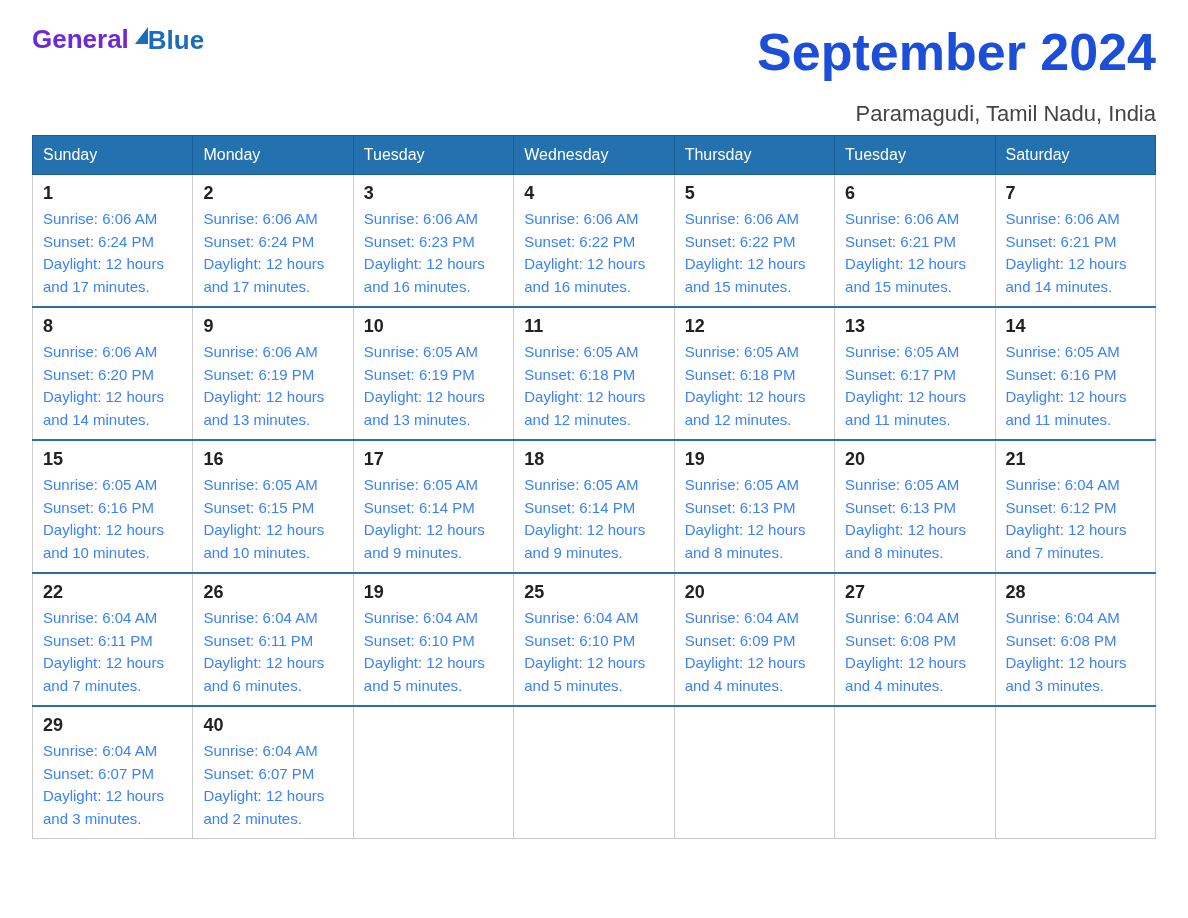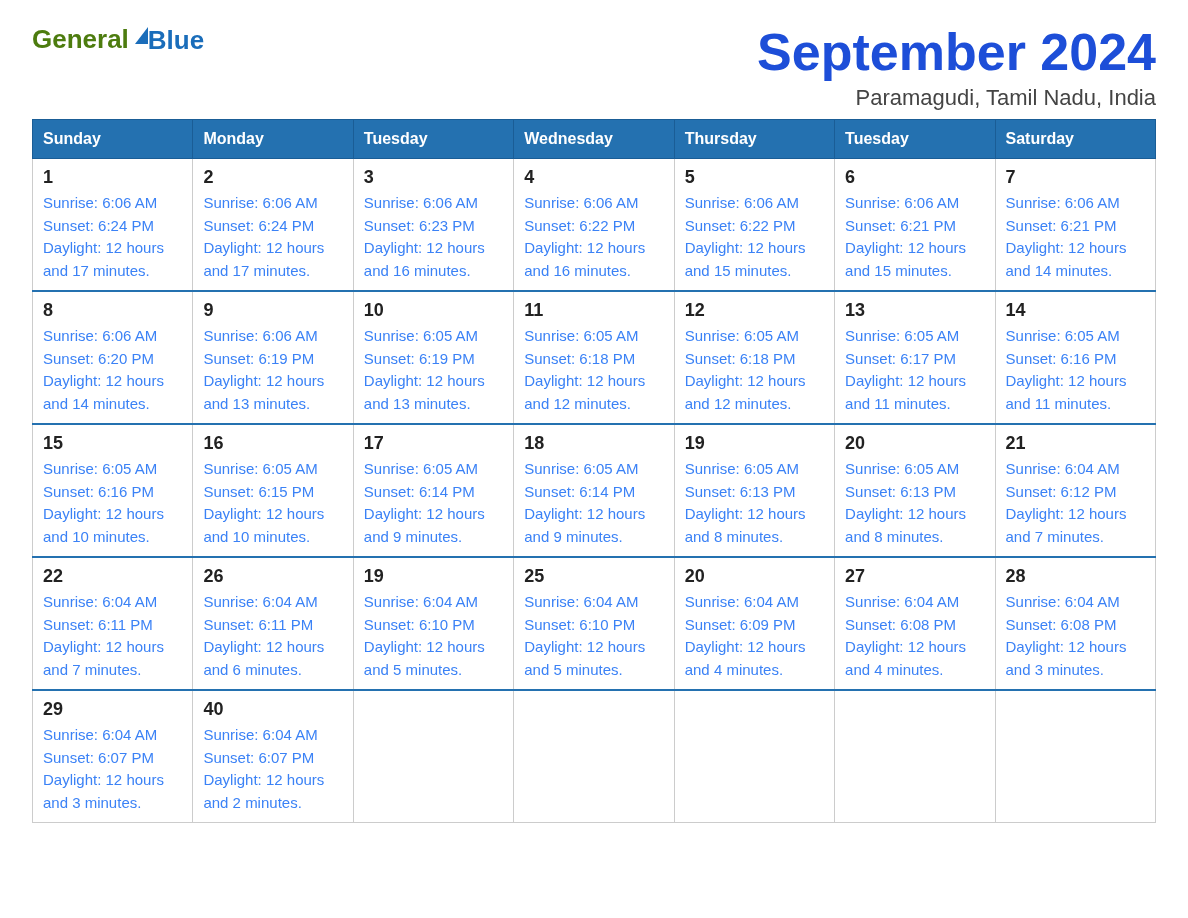--- a/index.html
+++ b/index.html
@@ -17,51 +17,51 @@
       margin-bottom: 8px;
     }
     .logo {
       display: flex;
       align-items: center;
       gap: 4px;
     }
     .logo-text-general {
       font-size: 26px;
       font-weight: bold;
-      color: #4d7c0f;
+      color: #6d28d9;
     }
     .logo-text-blue {
       font-size: 26px;
       font-weight: bold;
       color: #1a6dba;
     }
     .title-block {
       text-align: right;
     }
     .month-title {
       font-size: 52px;
       font-weight: bold;
       color: #1d4ed8;
       line-height: 1.1;
     }
     .location-title {
       font-size: 22px;
       color: #444;
-      margin-top: 4px;
+      margin-top: 20px;
     }
     .calendar-table {
       width: 100%;
       border-collapse: collapse;
       margin-top: 8px;
     }
     .calendar-table th {
       background-color: #2471b0;
       color: #fff;
       font-size: 16px;
-      font-weight: bold;
+      font-weight: normal;
       padding: 10px 10px;
       text-align: left;
       border: 1px solid #1a5d96;
     }
     .calendar-table td {
       vertical-align: top;
       padding: 8px 10px;
       border: 1px solid #ccc;
       font-size: 13px;
       color: #333;

